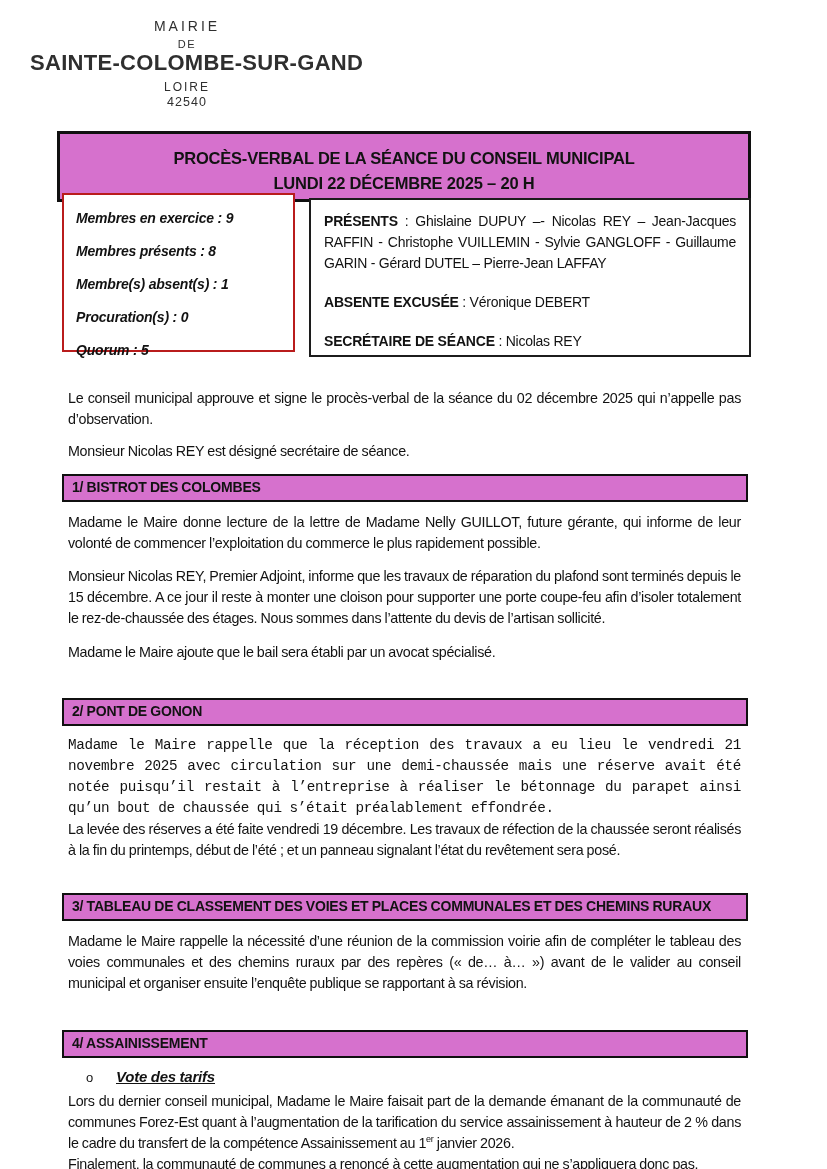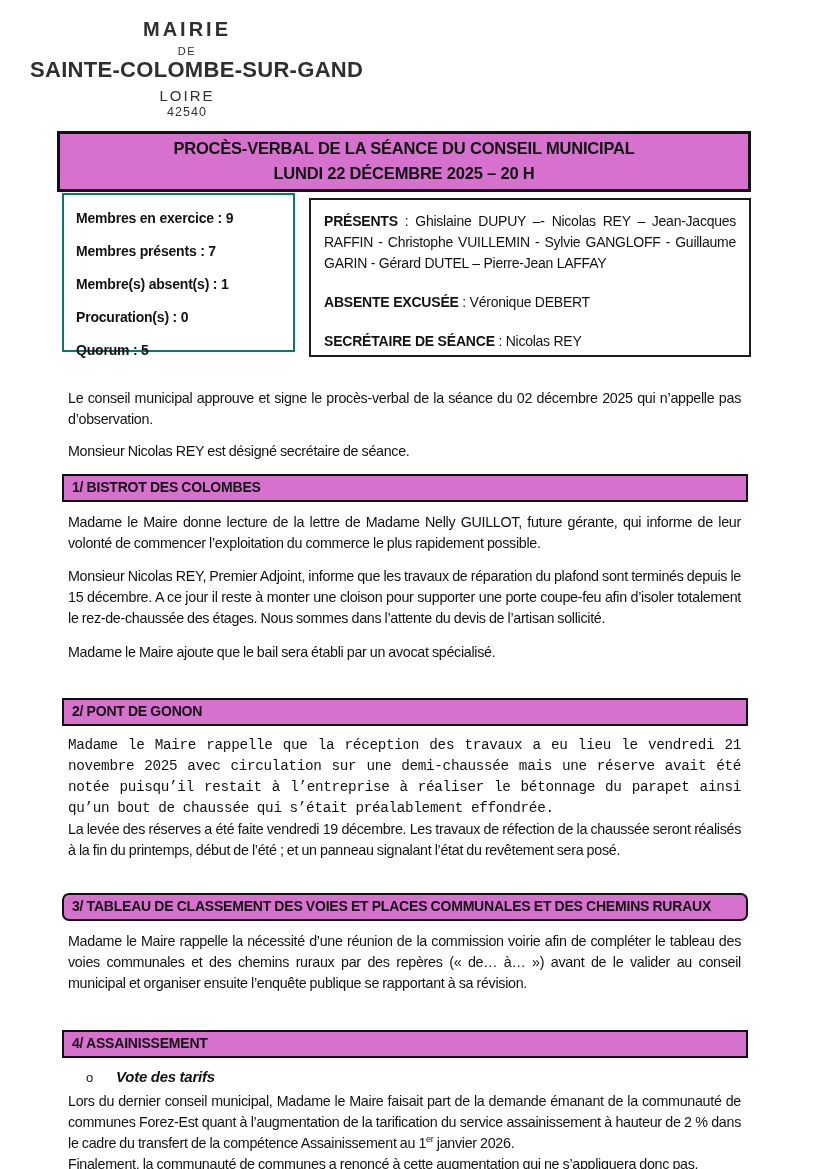--- a/index.html
+++ b/index.html
@@ -12,42 +12,43 @@
     position: relative;
     overflow: hidden;
   }
   .page { position: relative; width: 827px; height: 1169px; background: #fff; }
 
   
   .letterhead {
     position: absolute; top: 18px; left: 30px; width: 314px;
     text-align: center; color: #2f2f2f;
   }
-  .lh-mairie  { font-size: 20px; font-weight: 700; letter-spacing: 3px; }
+  .lh-mairie  { font-size: 14px; font-weight: 400; letter-spacing: 3px; }
   .lh-de      { font-size: 11px; letter-spacing: 1.5px; margin-top: 4px; }
   .lh-name    { font-size: 22px; font-weight: 700; letter-spacing: 0.3px; margin-top: 0; white-space: nowrap; }
-  .lh-loire   { font-size: 15px; letter-spacing: 2px; margin-top: 4px; }
+  .lh-loire   { font-size: 12px; letter-spacing: 2px; margin-top: 4px; }
   .lh-cp      { font-size: 12.5px; letter-spacing: 1px; margin-top: 1px; }
 
   
   .title-box {
     position: absolute; top: 131px; left: 57px; width: 694px;
     background: var(--pink);
     border: 3px solid #101010;
     text-align: center;
     font-weight: bold; font-size: 16.5px; line-height: 25px;
     letter-spacing: -0.2px;
-    padding: 2px 0 3px 0;
+    padding: 12px 0 3px 0;
   }
 
   
   .box-left {
     position: absolute; top: 193px; left: 62px; width: 233px; height: 159px;
-    border: 2px solid #0f766e; background: #fff;
+    border: 2px solid #b91c1c; background: #fff;
     padding: 15px 1px 0 12px;
+    font-style: italic;
   }
   .box-left p {
     font-weight: bold; font-size: 14px; letter-spacing: -0.2px;
     margin-bottom: 17px; white-space: nowrap;
   }
   .box-right {
     position: absolute; top: 198px; left: 309px; width: 442px; height: 159px;
     border: 2px solid #1c1c1c; background: #fff;
     padding: 11px 13px 0 13px;
     font-size: 14px; line-height: 21px; letter-spacing: -0.25px;
@@ -71,27 +72,27 @@
     width: 100%;
   }
   .mt11 { margin-top: 11px; }
   .mt12 { margin-top: 12px; }
   .mt13 { margin-top: 13px; }
   .mt10 { margin-top: 10px; }
   .mt9  { margin-top: 9px; font-family: Liberation Mono, monospace; }
   .mt8  { margin-top: 8px; }
   .mt3  { margin-top: 3px; }
   .mt35 { margin-top: 35px; }
-  .mt32 { margin-top: 32px; border-radius: 7px; }
+  .mt32 { margin-top: 32px; }
   .mt36 { margin-top: 36px; }
 
   .bullet-line { margin-left: 24px; display: flex; align-items: baseline; }
   .bullet-marker { font-size: 13px; width: 30px; display: inline-block; }
   .bullet-title {
-    font-weight: bold; font-style: italic; 
+    font-weight: bold; font-style: italic; text-decoration: underline;
     font-size: 15px; letter-spacing: -0.2px;
   }
   sup { font-size: 9px; vertical-align: super; line-height: 0; }
 </style>
 </head>
 <body>
 
 <div class="page">
 
   <div class="letterhead">
@@ -102,21 +103,21 @@
     <div class="lh-cp">42540</div>
   </div>
 
   <div class="title-box">
     <div>PROCÈS-VERBAL DE LA SÉANCE DU CONSEIL MUNICIPAL</div>
     <div>LUNDI 22 DÉCEMBRE 2025 – 20 H</div>
   </div>
 
   <div class="box-left">
     <p>Membres en exercice : 9</p>
-    <p>Membres présents : 7</p>
+    <p>Membres présents : 8</p>
     <p>Membre(s) absent(s) : 1</p>
     <p>Procuration(s) : 0</p>
     <p>Quorum : 5</p>
   </div>
 
   <div class="box-right">
     <p><b>PRÉSENTS</b><span> : Ghislaine DUPUY –- Nicolas REY – Jean-Jacques RAFFIN - Christophe VUILLEMIN - Sylvie GANGLOFF - Guillaume GARIN - Gérard DUTEL – Pierre-Jean LAFFAY</span></p>
     <p><b>ABSENTE EXCUSÉE</b><span> : Véronique DEBERT</span></p>
     <p><b>SECRÉTAIRE DE SÉANCE</b><span> : Nicolas REY</span></p>
   </div>

